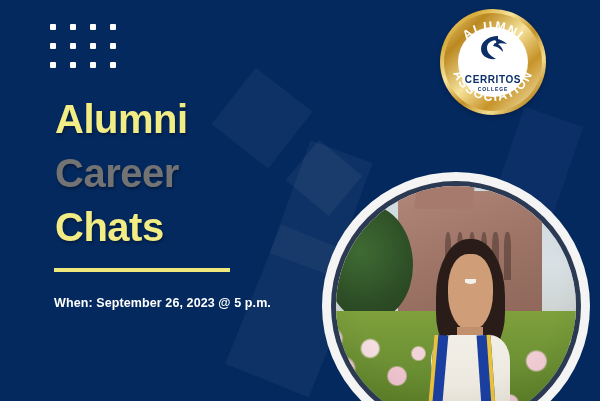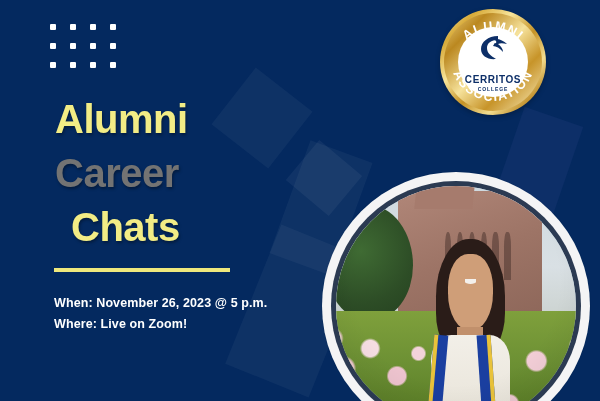--- a/index.html
+++ b/index.html
@@ -102,21 +102,21 @@
   .headline .line {
     display: block;
     font-size: 40px;
     font-weight: bold;
     letter-spacing: -0.5px;
     margin-bottom: 14px;
     text-shadow: 1px 2px 3px rgba(0,0,0,0.35);
   }
   .line-1 { color: #f2ec85; }
   .line-2 { color: #737373; }
-  .line-3 { color: #f2ec85; margin-left: 16px; }
+  .line-3 { color: #f2ec85; }
 
   .rule {
     position: absolute;
     left: 54px; top: 268px;
     width: 176px; height: 4px;
     background: #efe87c;
   }
 
   .details {
     position: absolute;
@@ -332,22 +332,21 @@
 
   <div class="headline">
     <span class="line line-1">Alumni</span>
     <span class="line line-2">Career</span>
     <span class="line line-3">Chats</span>
   </div>
 
   <div class="rule"></div>
 
   <div class="details">
-    <div>When: November 26, 2023 @ 5 p.m.</div>
-    <div>Where: Live on Zoom!</div>
+    <div>When: September 26, 2023 @ 5 p.m.</div>
   </div>
 
   <div class="seal">
     <div class="seal-ring"></div>
     <svg class="seal-arc" viewBox="0 0 106 106">
       <defs>
         <path id="arcTop" d="M 14,60 A 39,39 0 0 1 92,60" fill="none"></path>
         <path id="arcBot" d="M 11,50 A 42,42 0 0 0 95,50" fill="none"></path>
       </defs>
       <text>

